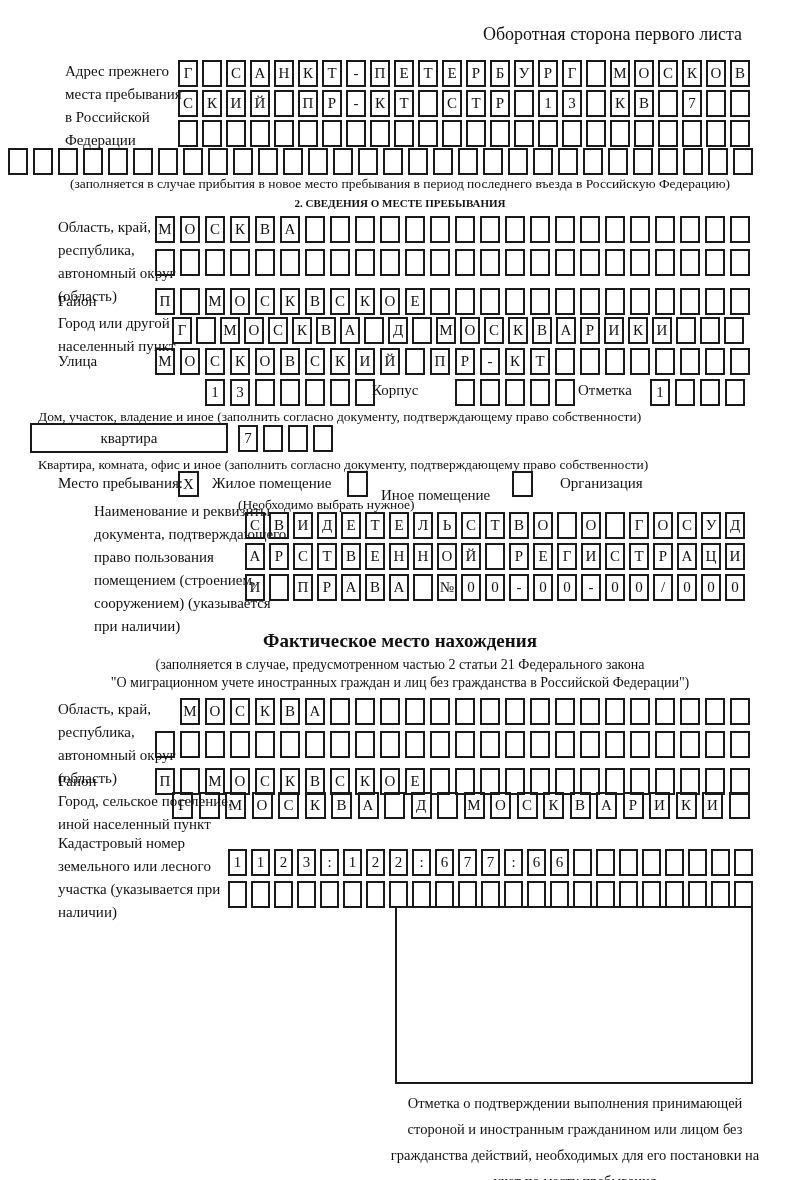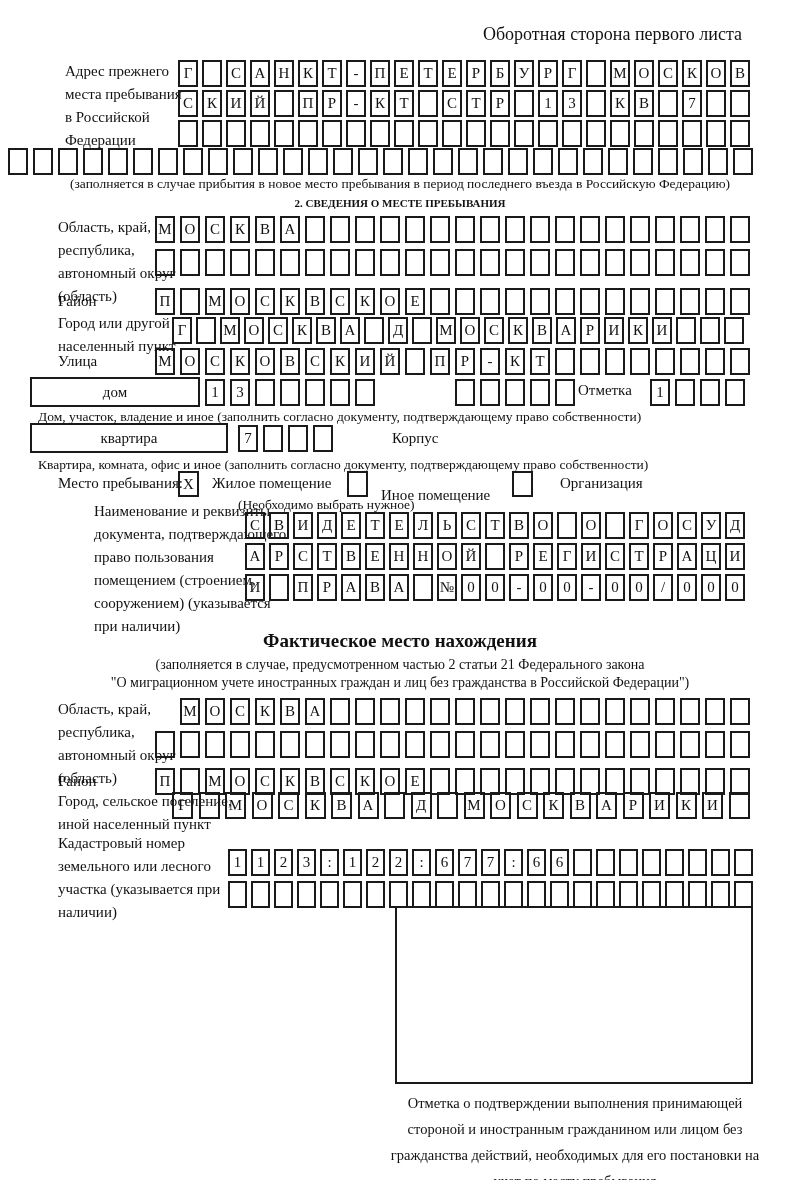--- a/index.html
+++ b/index.html
@@ -36,21 +36,21 @@
   #s2-oblast-lbl{left:58px;top:216px;width:130px;}
   #s2-oblast-r1{left:155px;top:216px;}
   #s2-oblast-r2{left:155px;top:249px;}
   #s2-raion-lbl{left:58px;top:290px;}
   #s2-raion-row{left:155px;top:288px;}
   #s2-gorod-lbl{left:58px;top:312px;width:150px;}
   #s2-gorod-row{left:172px;top:317px;}
   #s2-ulitsa-lbl{left:58px;top:350px;}
   #s2-ulitsa-row{left:155px;top:348px;}
   #dom-cells{left:205px;top:379px;gap:5px;}
-  #korpus-lbl{left:392px;top:382px;margin-top:48px;}
+  #korpus-lbl{left:372px;top:382px;}
   #korpus-cells{left:455px;top:379px;gap:5px;}
   #stroenie-lbl{left:578px;top:382px;}
   #stroenie-cells{left:650px;top:379px;gap:5px;}
   #dom-foot{left:38px;top:409px;}
   #kvartira-cells{left:238px;top:425px;gap:5px;}
   #kvartira-foot{left:38px;top:457px;}
   #mesto-lbl{left:58px;top:475px;}
   #chk1{left:178px;top:471px;}
   #opt1{left:212px;top:475px;}
   #chk2{left:347px;top:471px;}
@@ -333,21 +333,20 @@
       <span class="cell"></span>
       <span class="cell"></span>
       <span class="cell"></span>
       <span class="cell"></span>
       <span class="cell"></span>
       <span class="cell"></span>
       <span class="cell"></span>
       <span class="cell"></span>
     </div>
 
-  <div class="bigbox" id="dom-box">дом</div>
   <div class="cellrow" id="dom-cells">
       <span class="cell">1</span>
       <span class="cell">3</span>
       <span class="cell"></span>
       <span class="cell"></span>
       <span class="cell"></span>
       <span class="cell"></span>
       <span class="cell"></span>
     </div>
   <div class="inline-lbl" id="korpus-lbl">Корпус</div>

